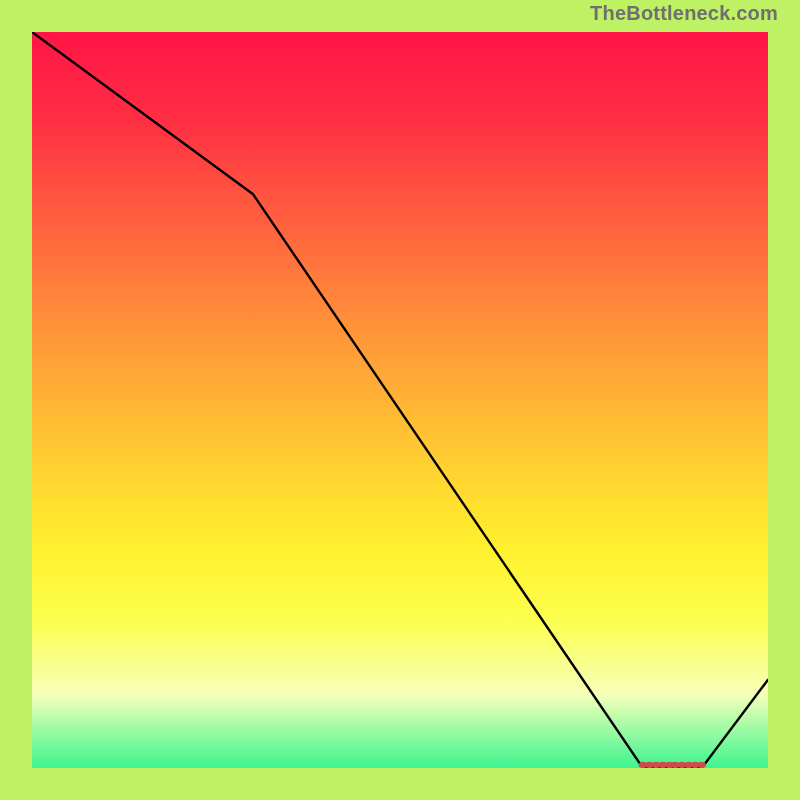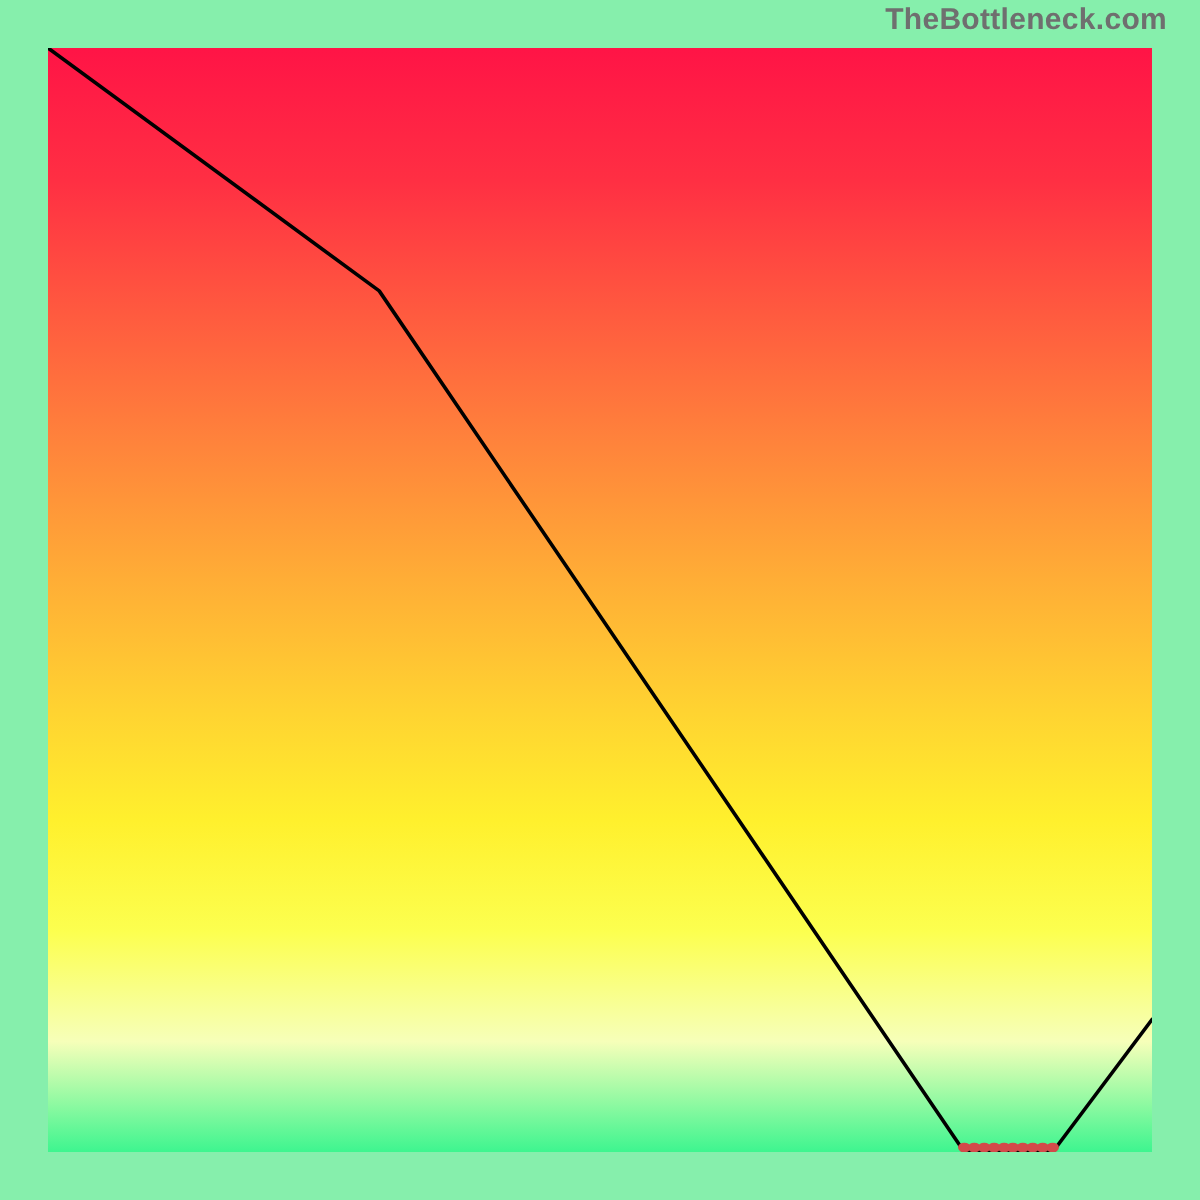--- a/index.html
+++ b/index.html
@@ -8,21 +8,21 @@
     width: 800px;
     height: 800px;
     background: #000;
     font-family: Arial, Helvetica, sans-serif;
     overflow: hidden;
   }
   .wrap {
     position: relative;
     width: 800px;
     height: 800px;
-    background: #86efac;
+    background: #bef264;
   }
   .attribution {
     position: absolute;
     top: 2px;
     right: 22px;
     color: #6f6f6f;
     font-size: 20px;
     font-weight: 600;
     letter-spacing: 0.2px;
   }

